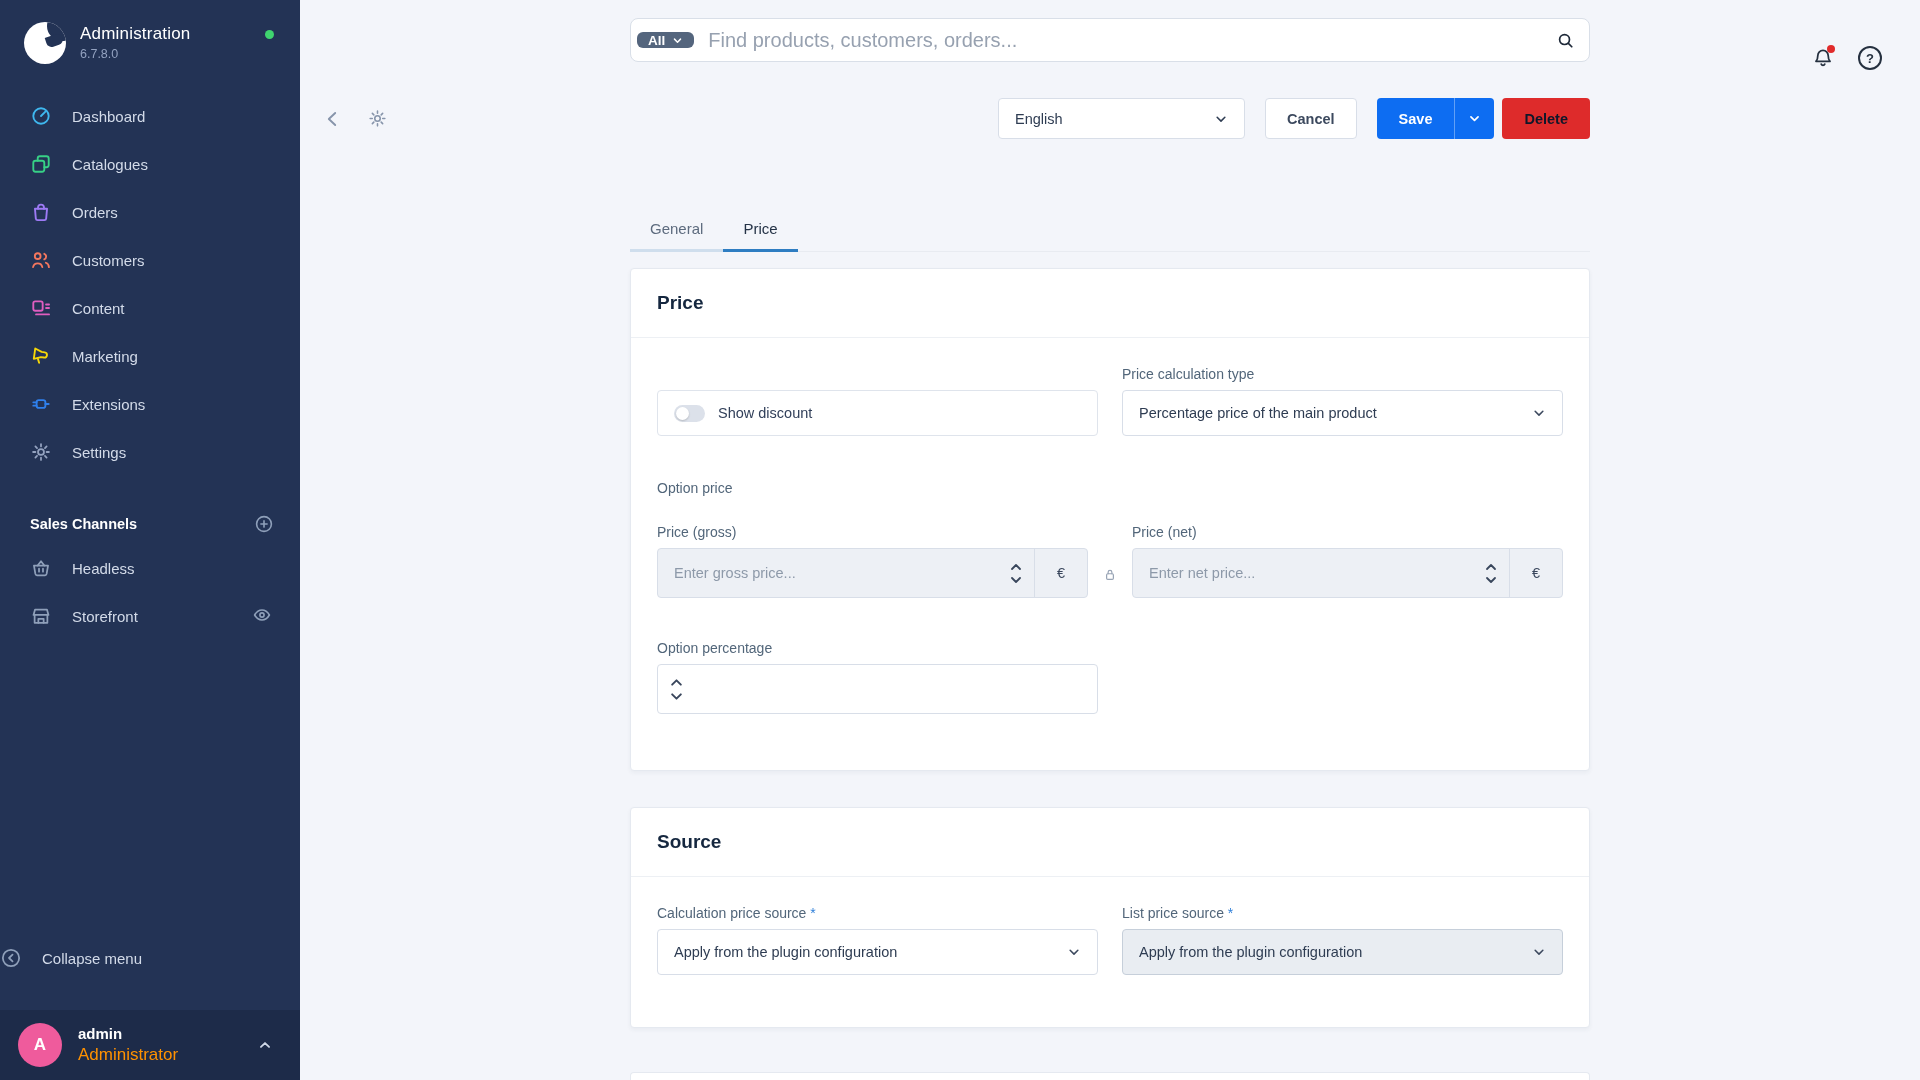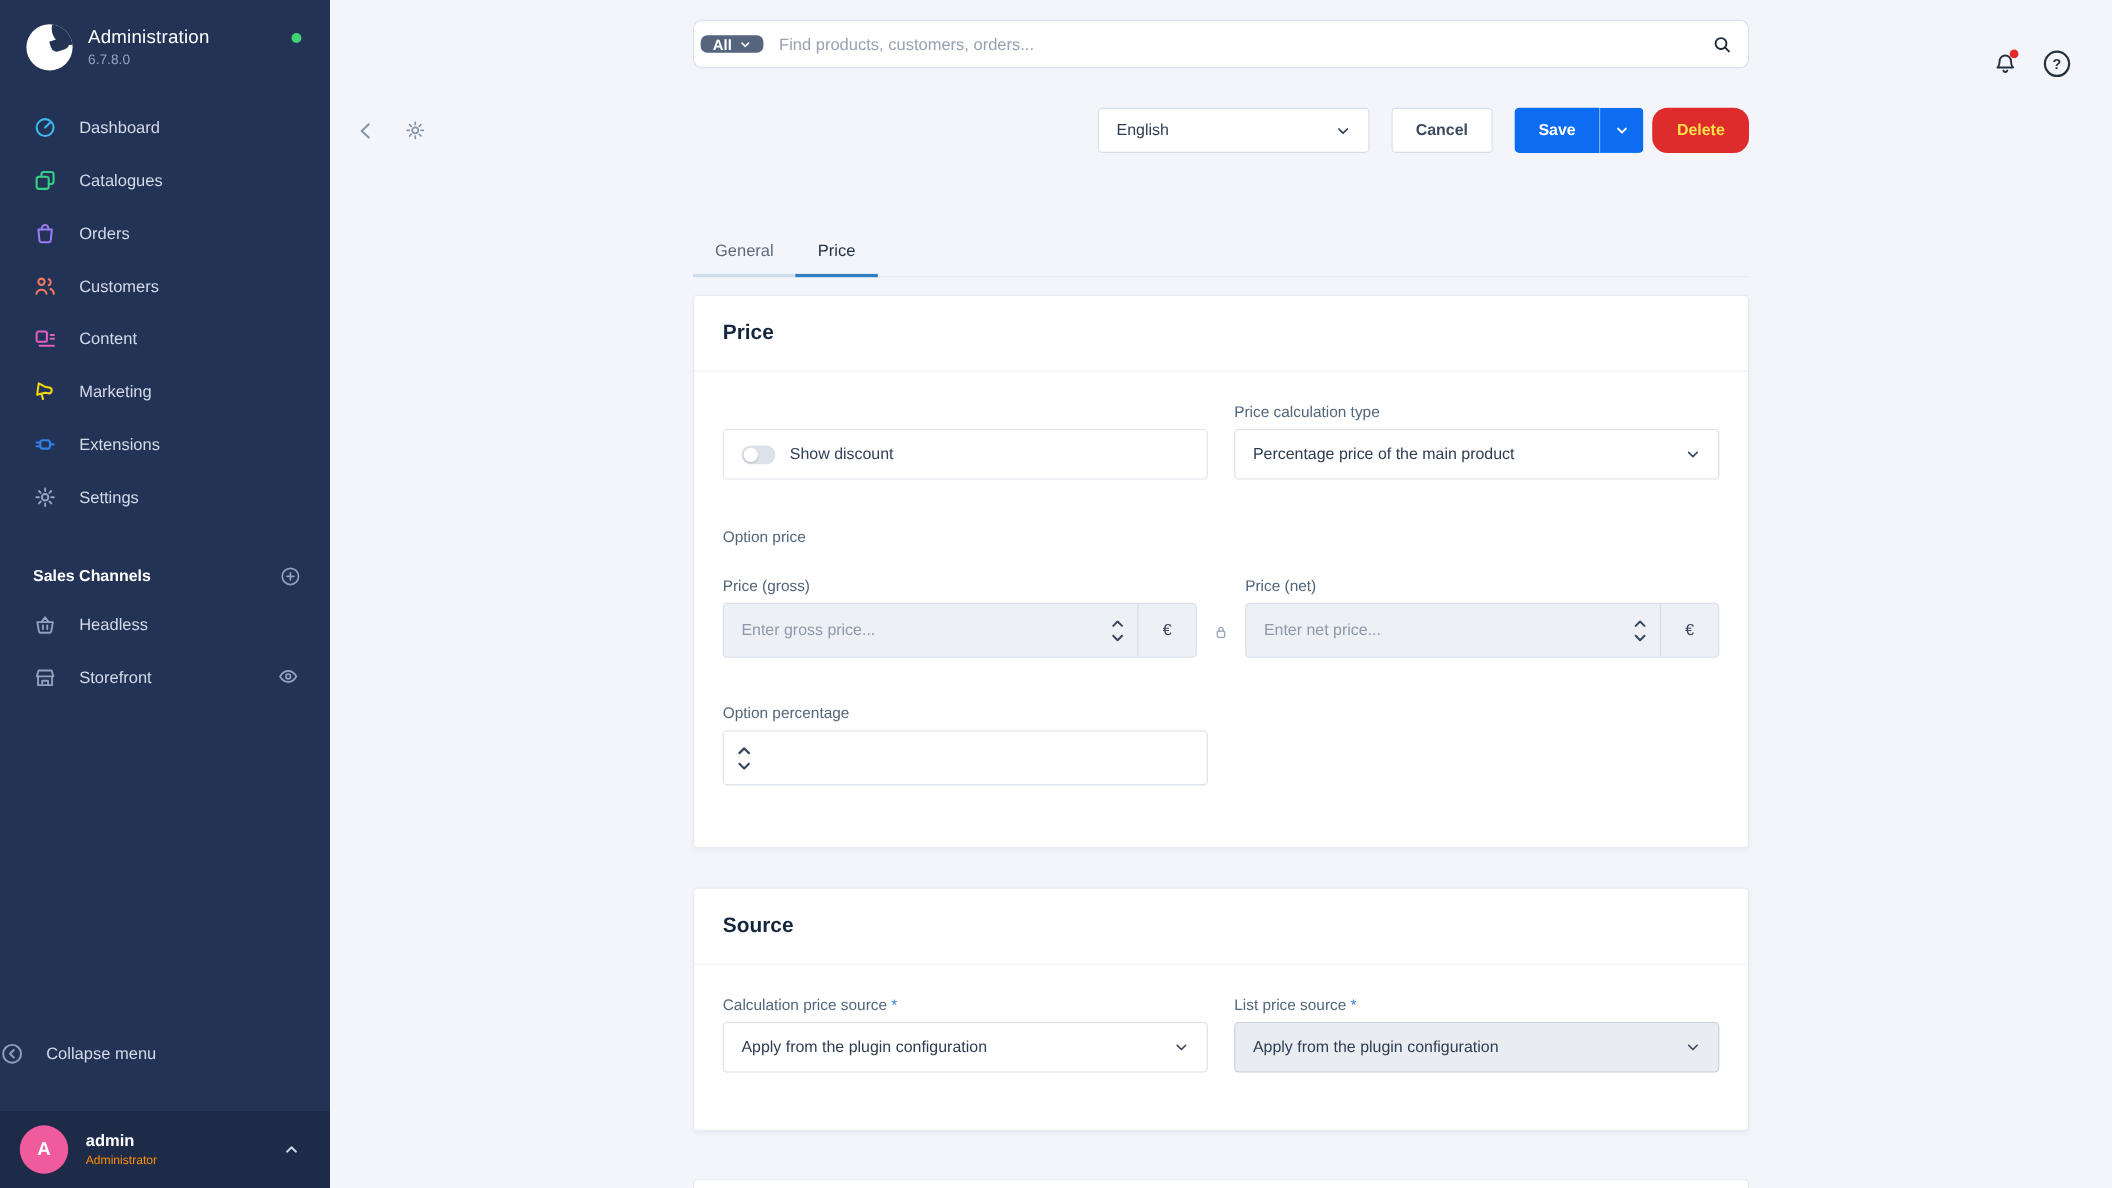--- a/index.html
+++ b/index.html
@@ -33,49 +33,49 @@
 
   .spacer { flex:1; }
 
   .collapse-row { height:48px; display:flex; align-items:center; margin-bottom:28px; cursor:pointer; }
   .collapse-row .ic { width:22px; height:22px; margin-right:20px; color:#8fa0ba; }
 
   .user-strip { height:70px; background:#1d2b49; display:flex; align-items:center; padding:0 26px 0 18px; }
   .avatar { width:44px; height:44px; border-radius:50%; background:#ef5b9c; color:#fff; font-size:17px; font-weight:700; display:flex; align-items:center; justify-content:center; flex-shrink:0; }
   .user-meta { margin-left:16px; flex:1; }
   .user-name { color:#ffffff; font-size:15px; font-weight:700; }
-  .user-role { color:#ff9100; font-size:11px; margin-top:3px; }
+  .user-role { color:#ff9100; font-size:17px; margin-top:3px; }
   .user-chevron { color:#cfd8e7; }
 
   
   .main { flex:1; position:relative; }
 
   .topbar { height:80px; position:relative; }
   .searchbar { width:960px; height:44px; margin:18px auto 0; background:#ffffff; border:1px solid #d9dfe8; border-radius:8px; display:flex; align-items:center; padding:0 6px; }
   .scope-chip { background:#54657d; border-radius:6px; height:16px; display:flex; align-items:center; gap:7px; padding:0 11px; margin-right:14px; cursor:pointer; }
   .scope-label { color:#ffffff; font-size:13.5px; font-weight:700; }
-  .search-input { flex:1; border:none; outline:none; background:transparent; font-family:inherit; font-size:15px; color:#0c4a6e; }
+  .search-input { flex:1; border:none; outline:none; background:transparent; font-family:inherit; font-size:20px; color:#0c4a6e; }
   .search-input::placeholder { color:#97a1b0; }
   .search-btn { width:36px; height:36px; display:flex; align-items:center; justify-content:center; color:#1d2838; cursor:pointer; }
   .topbar-icons { position:absolute; right:38px; top:28px; display:flex; align-items:center; gap:24px; }
   .bell-wrap { position:relative; color:#25303f; cursor:pointer; }
   .bell-dot { position:absolute; right:-1px; top:-2px; width:8px; height:8px; border-radius:50%; background:#e12b2b; }
   .help-circle { width:24px; height:24px; border:2px solid #25303f; border-radius:50%; color:#25303f; font-size:13px; font-weight:700; display:flex; align-items:center; justify-content:center; cursor:pointer; }
 
   .smartbar { height:60px; position:relative; }
   .sb-left { position:absolute; left:18px; top:0; height:41px; display:flex; align-items:center; gap:14px; color:#8694aa; }
   .icon-btn { width:30px; height:30px; display:flex; align-items:center; justify-content:center; cursor:pointer; }
   .sb-right { position:absolute; right:330px; top:0; display:flex; align-items:center; gap:20px; }
   .lang-select { width:247px; height:41px; background:#fff; border:1px solid #d8dee8; border-radius:4px; display:flex; align-items:center; justify-content:space-between; padding:0 16px; font-size:14.5px; color:#2e3c52; cursor:pointer; }
   .btn { height:41px; border-radius:4px; font-family:inherit; font-size:14.5px; font-weight:700; display:flex; align-items:center; justify-content:center; cursor:pointer; border:none; }
   .btn-cancel { background:#fff; border:1px solid #d8dee8; color:#3c495e; padding:0 21px; }
   .btn-group { display:flex; }
   .btn-save { background:#0d6df2; color:#fff; padding:0 22px; border-radius:4px 0 0 4px; }
   .btn-save-caret { background:#0d6df2; color:#fff; width:40px; border-radius:0 4px 4px 0; border-left:1px solid rgba(255,255,255,.35); }
-  .btn-delete { background:#de2b2b; color:#fde047; padding:0 22px; margin-left:-12px;border-radius:14px; }
+  .btn-delete { background:#de2b2b; color:#0f172a; padding:0 22px; margin-left:-12px; }
   .sb-right > * { flex-shrink:0; }
 
   
   .content-col { width:960px; margin:0 auto; }
   .tabs { display:flex; border-bottom:1px solid #e8ebf1; margin-top:50px; }
   .tab { height:44px; display:flex; align-items:center; padding:0 20px; font-size:15px; cursor:pointer; margin-bottom:-1px; }
   .tab.inactive { color:#5d6b7e; border-bottom:3px solid #cfdeed; }
   .tab.active { color:#243246; font-weight:500; border-bottom:3px solid #2e7dc2; }
 
   .card { background:#fff; border:1px solid #e5e9f0; border-radius:4px; box-shadow:0 2px 4px rgba(40,50,70,.05); }

